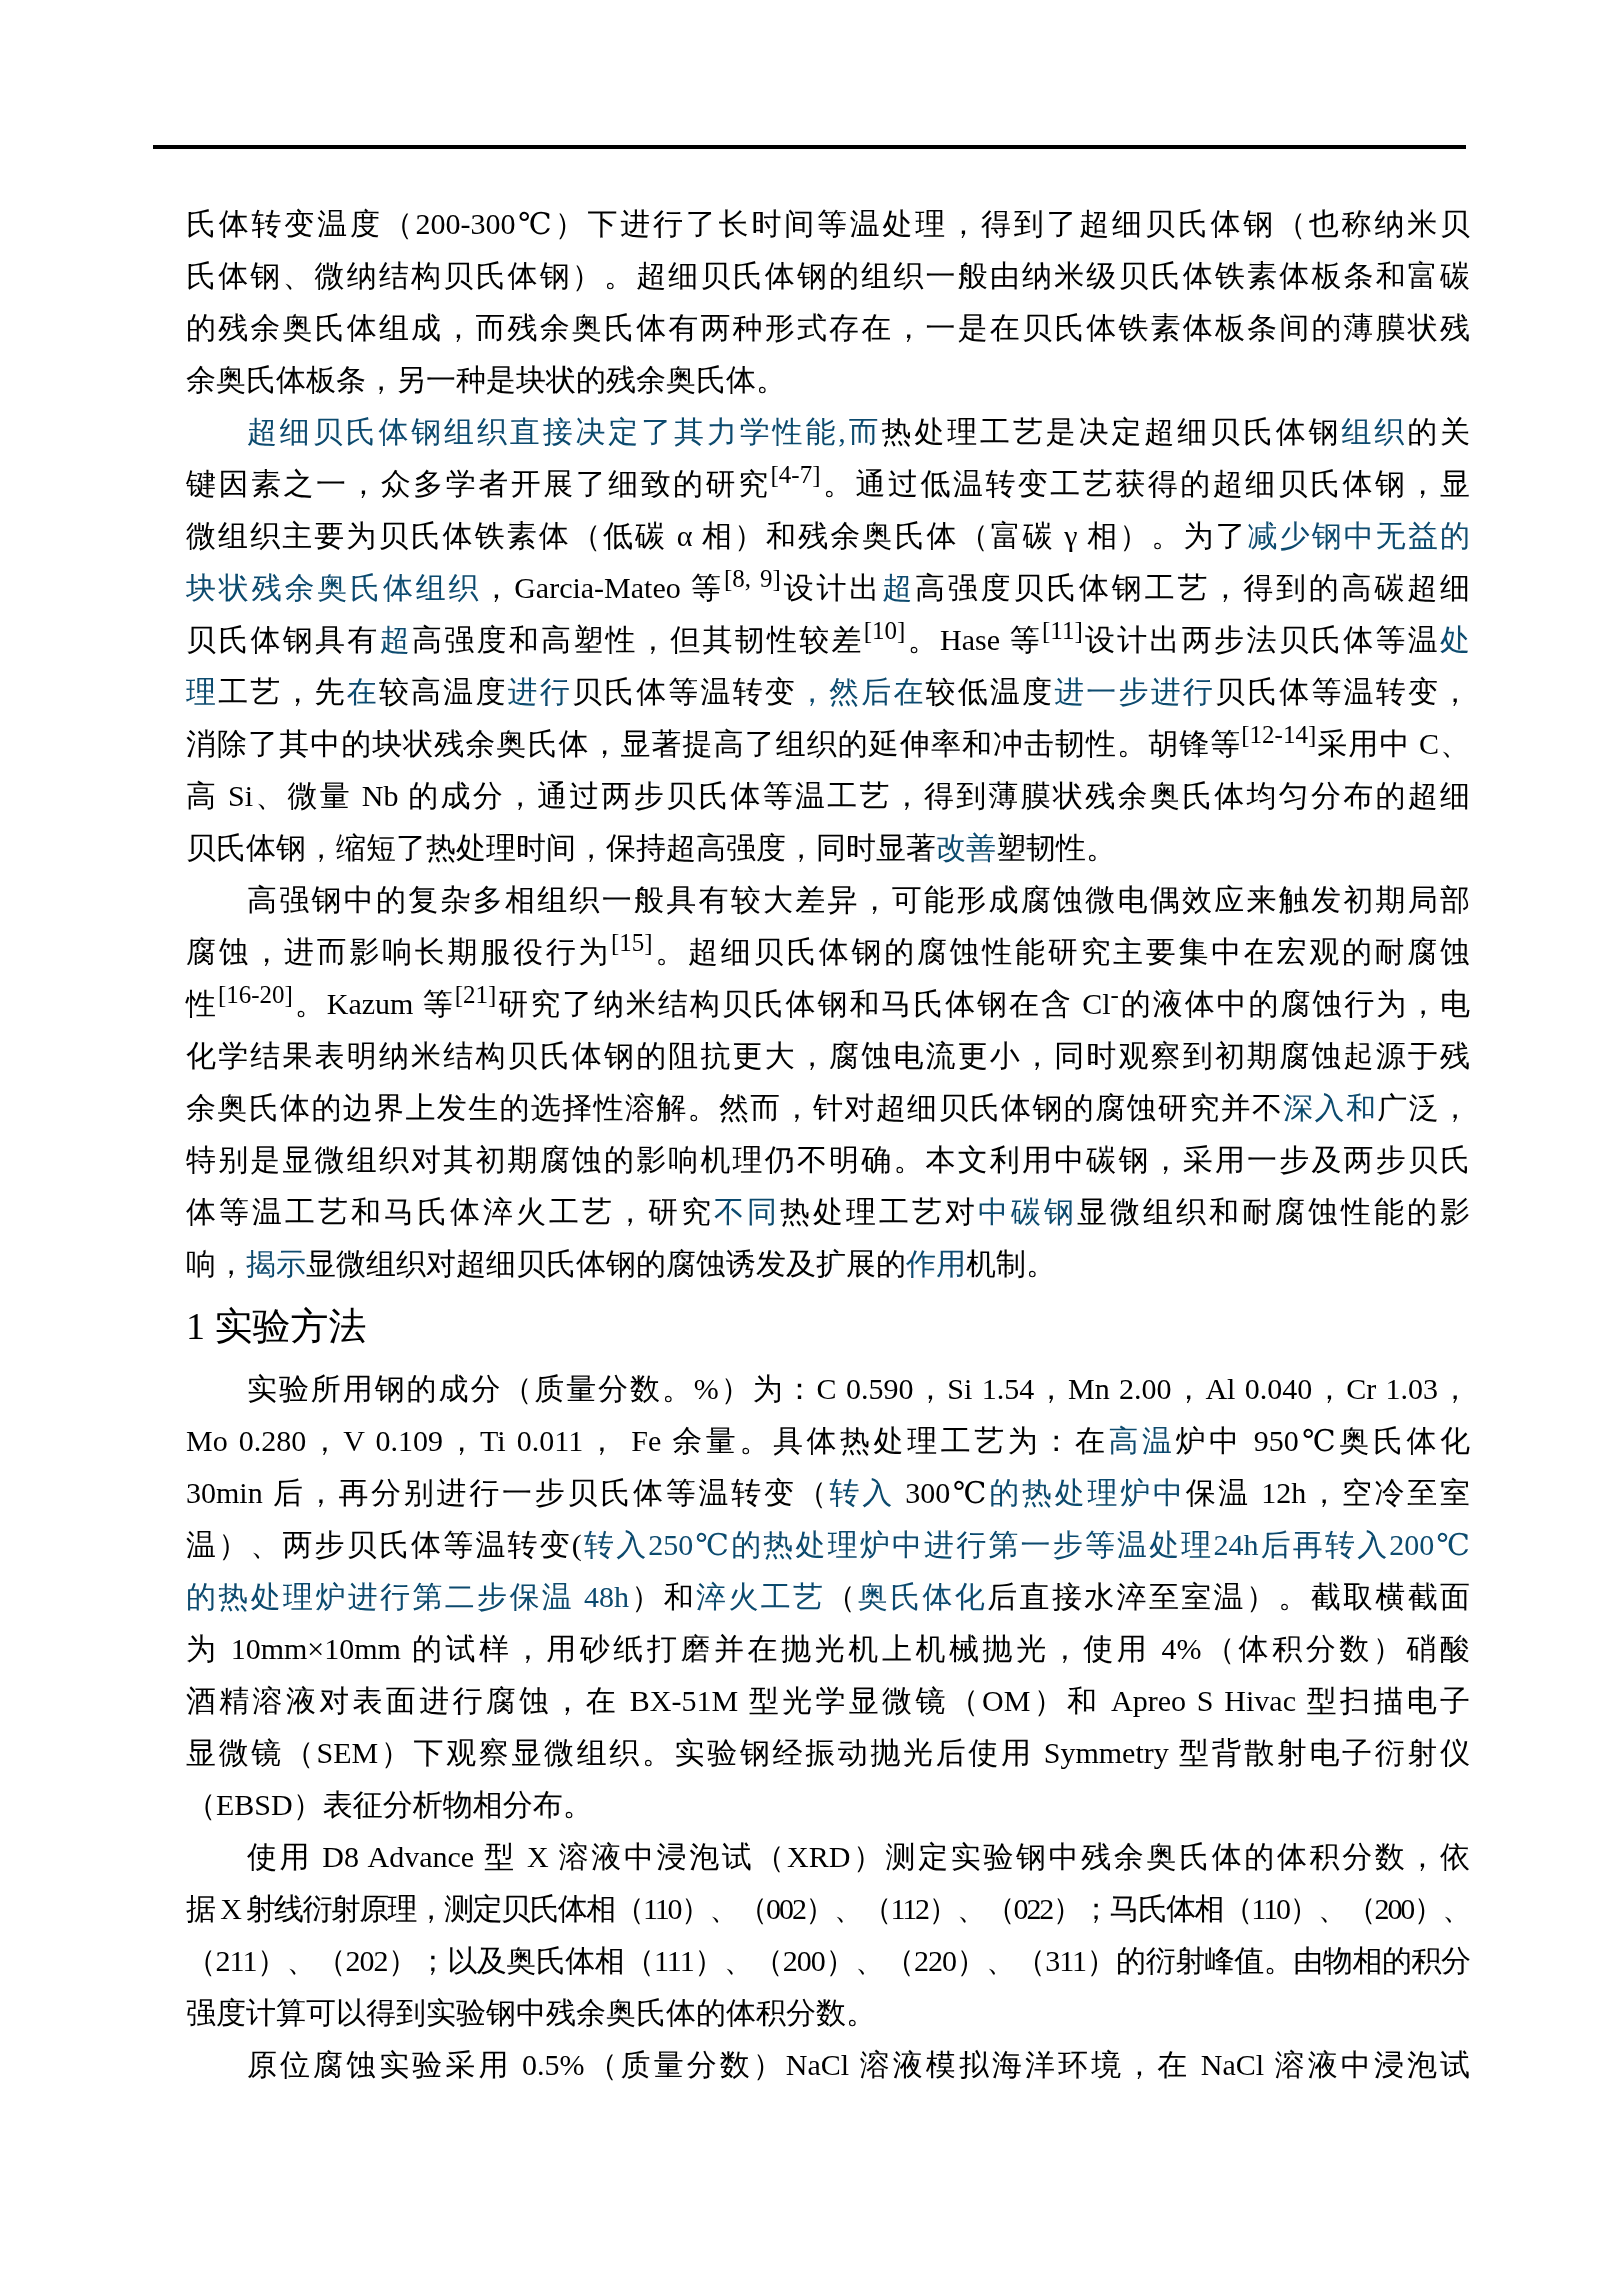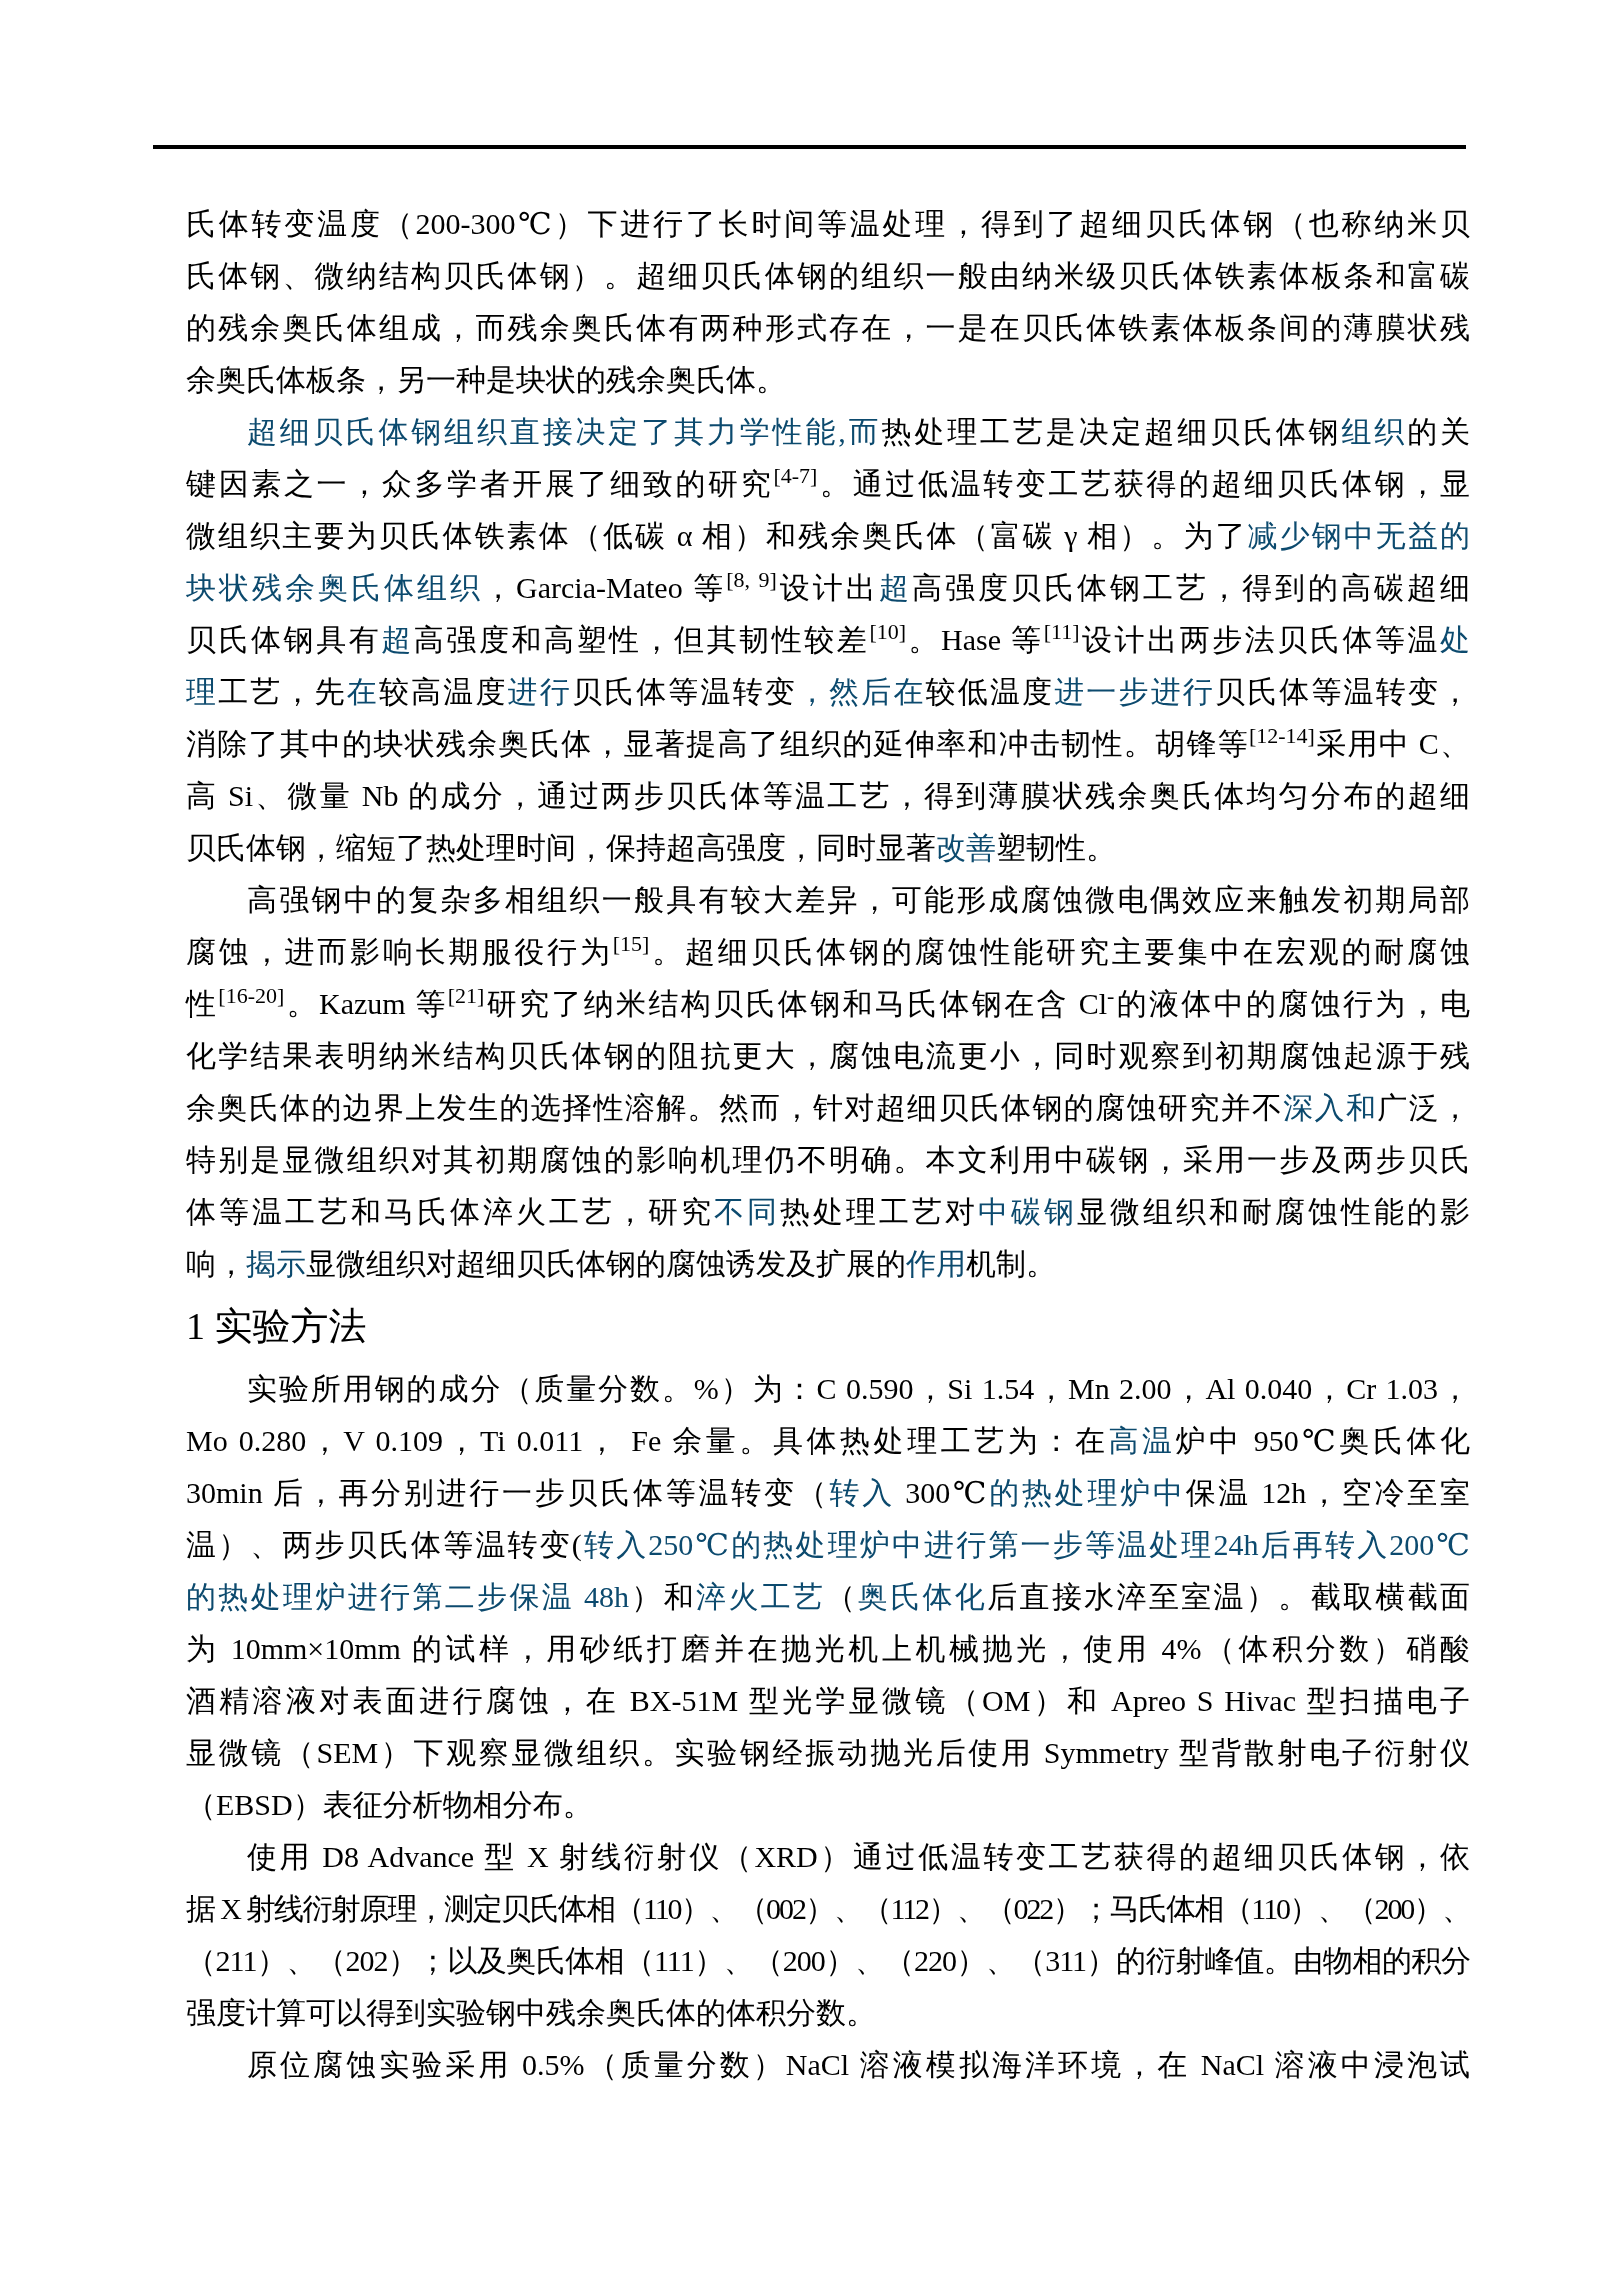--- a/index.html
+++ b/index.html
@@ -28,21 +28,21 @@
   }
   .line.last{text-align:center;text-align-last:left;}
   .line.indent{text-indent:61px;}
   .line.heading{
     font-size:38px;
     line-height:73px;
     height:73px;
     text-align:left;text-align-last:left;
   }
   .red{color:#0c4a6e;}
-  sup{font-size:22px;line-height:0;vertical-align:super;}
+  sup{font-size:25px;line-height:0;vertical-align:super;}
 </style>
 </head>
 <body>
 
 <div class="page">
   <div class="header-rule"></div>
   <div class="content">
       <div class="line"><span>氏体转变温度（200-300℃）下进行了长时间等温处理，得到了超细贝氏体钢（也称纳米贝</span></div>
       <div class="line"><span>氏体钢、微纳结构贝氏体钢）。超细贝氏体钢的组织一般由纳米级贝氏体铁素体板条和富碳</span></div>
       <div class="line"><span>的残余奥氏体组成，而残余奥氏体有两种形式存在，一是在贝氏体铁素体板条间的薄膜状残</span></div>
@@ -67,20 +67,20 @@
       <div class="line heading last"><span>1 实验方法</span></div>
       <div class="line indent"><span>实验所用钢的成分（质量分数。%）为：C 0.590，Si 1.54，Mn 2.00，Al 0.040，Cr 1.03，</span></div>
       <div class="line"><span>Mo 0.280，V 0.109，Ti 0.011，  Fe 余量。具体热处理工艺为：在</span><span class="red">高温</span><span>炉中 950℃奥氏体化</span></div>
       <div class="line"><span>30min 后，再分别进行一步贝氏体等温转变（</span><span class="red">转入</span><span> 300℃</span><span class="red">的热处理炉中</span><span>保温 12h，空冷至室</span></div>
       <div class="line"><span>温）、两步贝氏体等温转变(</span><span class="red">转入250℃的热处理炉中进行第一步等温处理24h后再转入200℃</span></div>
       <div class="line"><span class="red">的热处理炉进行第二步保温 48h</span><span>）和</span><span class="red">淬火工艺</span><span>（</span><span class="red">奥氏体化</span><span>后直接水淬至室温）。截取横截面</span></div>
       <div class="line"><span>为 10mm×10mm 的试样，用砂纸打磨并在抛光机上机械抛光，使用 4%（体积分数）硝酸</span></div>
       <div class="line"><span>酒精溶液对表面进行腐蚀，在 BX-51M 型光学显微镜（OM）和 Apreo S Hivac 型扫描电子</span></div>
       <div class="line"><span>显微镜（SEM）下观察显微组织。实验钢经振动抛光后使用 Symmetry 型背散射电子衍射仪</span></div>
       <div class="line last"><span>（EBSD）表征分析物相分布。</span></div>
-      <div class="line indent"><span>使用 D8 Advance 型 X 射线衍射仪（XRD）通过低温转变工艺获得的超细贝氏体钢，依</span></div>
+      <div class="line indent"><span>使用 D8 Advance 型 X 溶液中浸泡试（XRD）测定实验钢中残余奥氏体的体积分数，依</span></div>
       <div class="line" style="letter-spacing: -2.1px;"><span>据 X 射线衍射原理，测定贝氏体相（110）、（002）、（112）、（022）；马氏体相（110）、（200）、</span></div>
       <div class="line" style="letter-spacing: -1px;"><span>（211）、（202）；以及奥氏体相（111）、（200）、（220）、（311）的衍射峰值。由物相的积分</span></div>
       <div class="line last"><span>强度计算可以得到实验钢中残余奥氏体的体积分数。</span></div>
       <div class="line indent"><span>原位腐蚀实验采用 0.5%（质量分数）NaCl 溶液模拟海洋环境，在 NaCl 溶液中浸泡试</span></div>
     </div>
 </div>
 
 
 </body></html>

